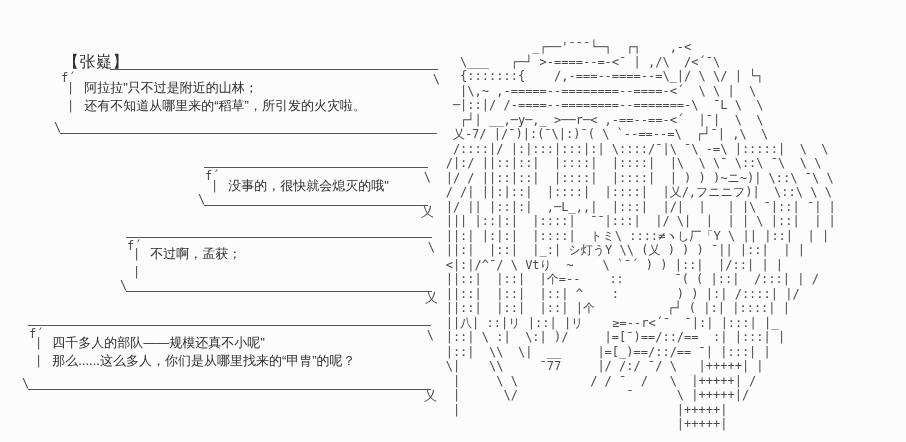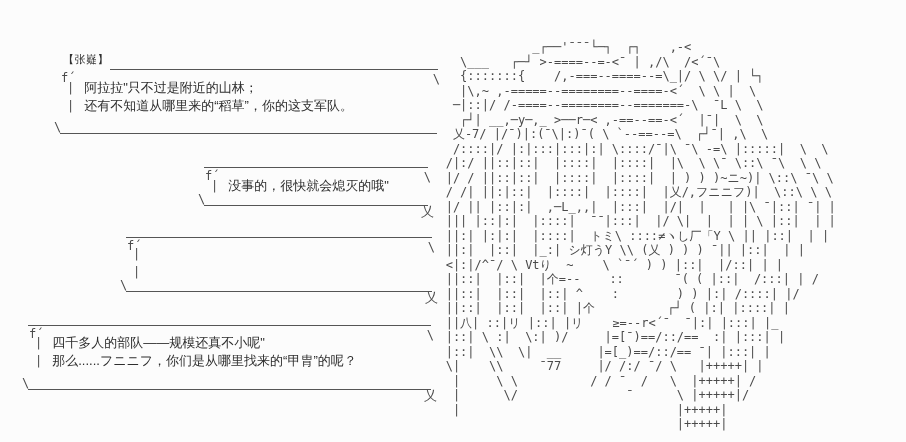--- a/index.html
+++ b/index.html
@@ -16,21 +16,21 @@
   .bubble .topline{position:absolute;top:-1px;left:50px;right:-1px;height:0;border-top:1px solid #555;}
   .bubble .content{padding:7px 6px 0 7px;}
   .bline{display:flex;align-items:flex-start;font-size:13px;line-height:18px;color:#2e2e2e;}
   .bar{flex:0 0 auto;margin-right:10px;color:#4a4a4a;font-family:"DejaVu Sans Mono",monospace;font-size:12px;line-height:18px;}
   .g{position:absolute;font-family:"DejaVu Sans Mono",monospace;font-size:12px;color:#4a4a4a;line-height:12px;}
   .g.tl{left:1px;top:2px;}
   .g.tr{right:-3px;top:3px;}
   .g.bl{left:-6px;bottom:0px;}
   .g.tail{right:-6px;bottom:-13px;font-size:13px;}
   
-  .name{position:absolute;left:63px;top:52px;z-index:3;font-size:11px;color:#2e2e2e;letter-spacing:0.5px;}
+  .name{position:absolute;left:63px;top:52px;z-index:3;font-size:16px;color:#2e2e2e;letter-spacing:0.5px;}
   
   .b1{left:60px;top:70px;width:377px;height:64px;}
   .b1 .content{padding-top:9px;}
   .b2{left:204px;top:167px;width:224px;height:39px;}
   .b2 .content{padding-top:9px;}
   .b3{left:126px;top:237px;width:306px;height:55px;}
   .b4{left:28px;top:325px;width:403px;height:65px;}
   .b4 .content{padding-top:8px;}
 </style>
 </head>
@@ -73,21 +73,21 @@
     <span class="g tl">f´</span>
     <span class="g tr">\</span>
     <span class="g bl">\</span>
     <div class="content">
       <div class="bline">
         <span class="bar">|</span>
         <span>阿拉拉"只不过是附近的山林；</span>
       </div>
       <div class="bline">
         <span class="bar">|</span>
-        <span>还有不知道从哪里来的“稻草”，你的这支军队。</span>
+        <span>还有不知道从哪里来的“稻草”，所引发的火灾啦。</span>
       </div>
     </div>
   </div>
 
   <div class="bubble b2 topb">
     <span class="g tl">f´</span>
     <span class="g tr">\</span>
     <span class="g bl">\</span>
     <span class="g tail">乂</span>
     <div class="content">
@@ -99,37 +99,38 @@
   </div>
 
   <div class="bubble b3 topb">
     <span class="g tl">f´</span>
     <span class="g tr">\</span>
     <span class="g bl">\</span>
     <span class="g tail">乂</span>
     <div class="content">
       <div class="bline">
         <span class="bar">|</span>
+        <span>不过啊，孟获；</span>
       </div>
       <div class="bline">
         <span class="bar">|</span>
       </div>
     </div>
   </div>
 
   <div class="bubble b4 topb">
     <span class="g tl">f´</span>
     <span class="g tr">\</span>
     <span class="g bl">\</span>
     <span class="g tail">乂</span>
     <div class="content">
       <div class="bline">
         <span class="bar">|</span>
         <span>四千多人的部队——规模还真不小呢"</span>
       </div>
       <div class="bline">
         <span class="bar">|</span>
-        <span>那么......フニニフ，你们是从哪里找来的“甲胄”的呢？</span>
+        <span>那么......这么多人，你们是从哪里找来的“甲胄”的呢？</span>
       </div>
     </div>
   </div>
 
 </div>
 
 </body></html>

